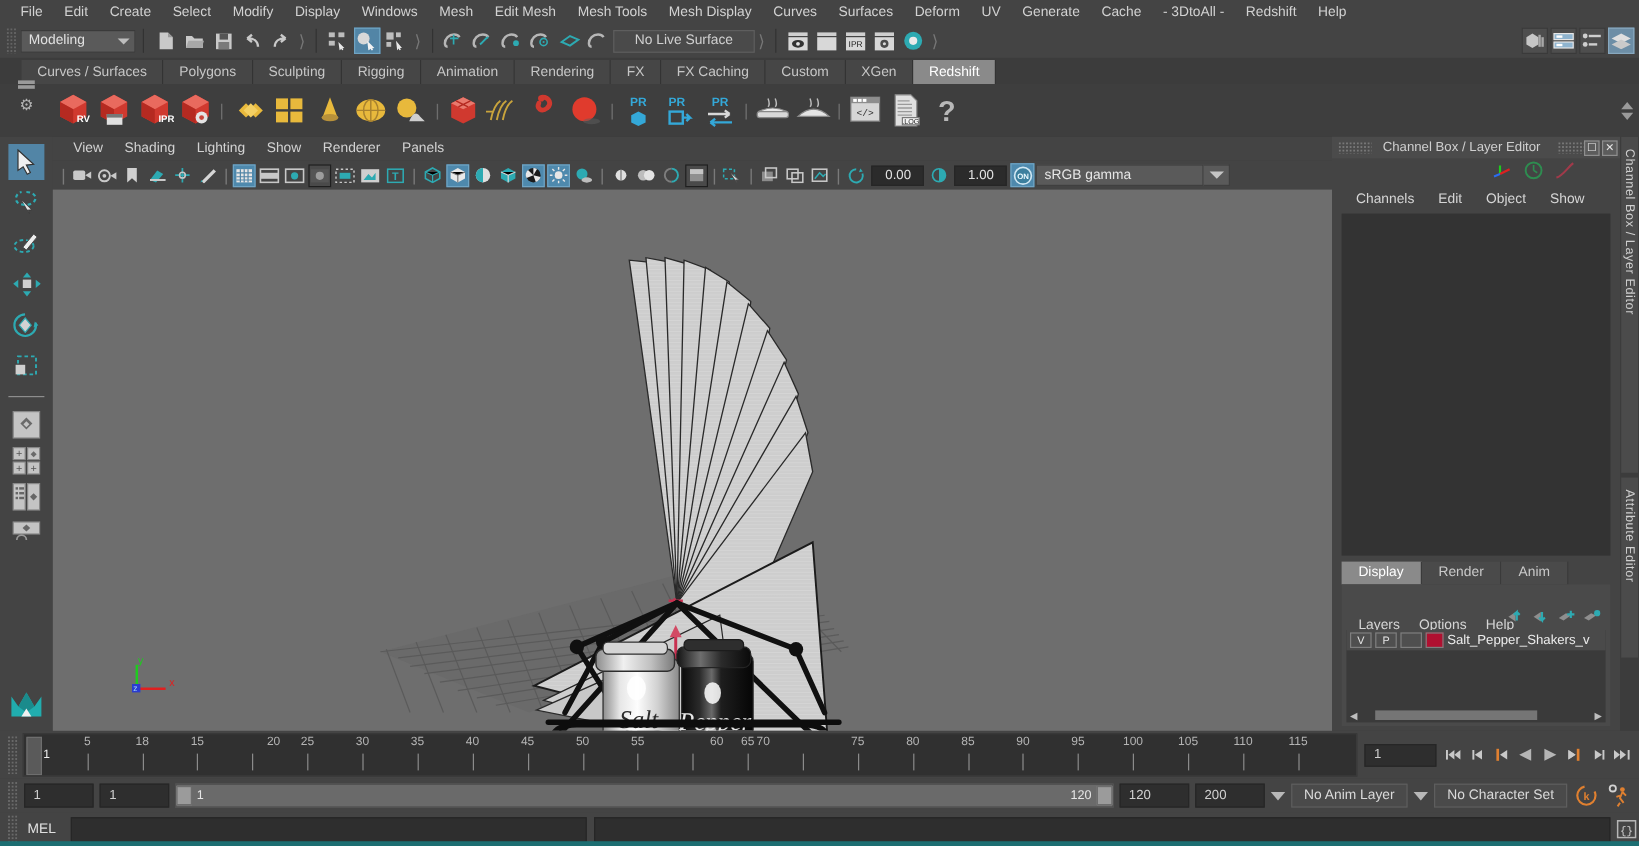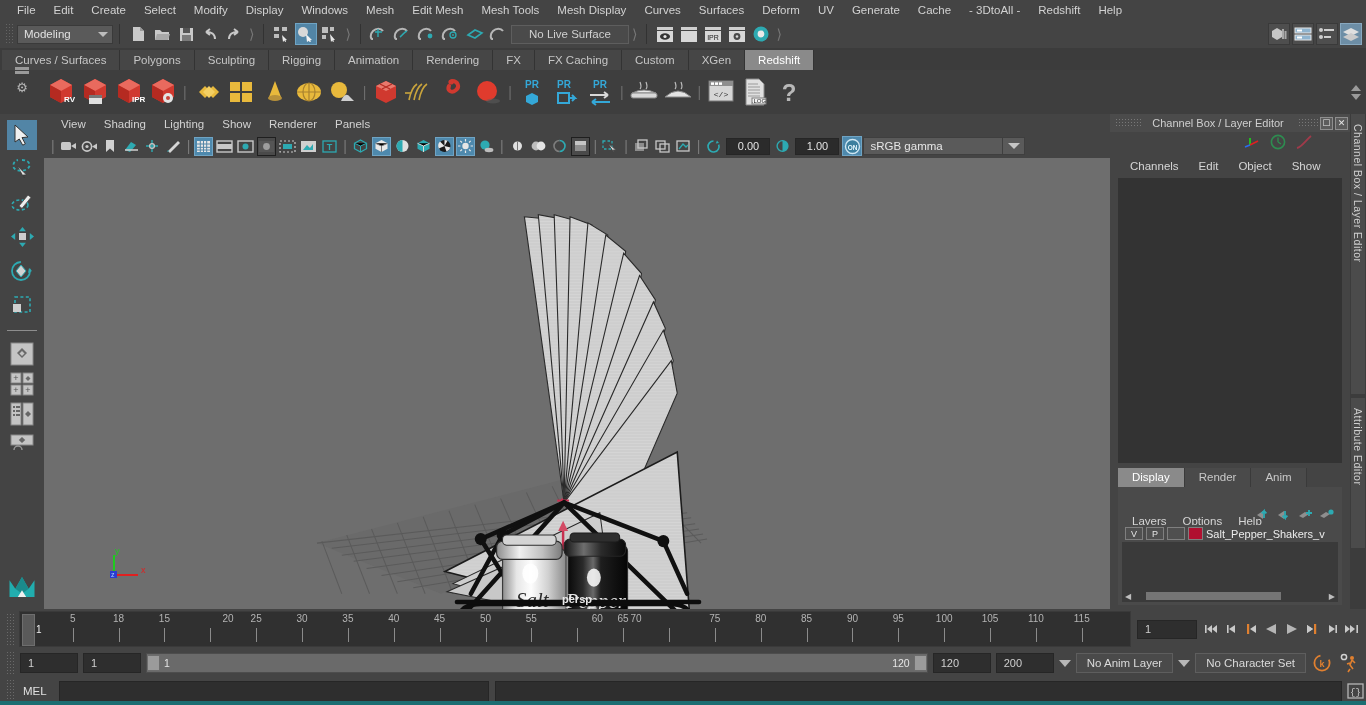--- a/index.html
+++ b/index.html
@@ -29,21 +29,21 @@
   .sepc { color:#777; margin:0 3px; font-size:14px; }
   .ibtn { width:22px; height:22px; display:inline-flex; align-items:center; justify-content:center; margin:0 1px; }
   .ibtn.on { background:#5285a6; border:1px solid #6fa4c4; }
   .livesurf { height:19px; min-width:118px; border:1px solid #5e5e5e; background:#4a4a4a; color:#d0d0d0;
       display:flex; align-items:center; justify-content:center; font-size:11.5px; padding:0 8px; }
   .rightbtns { position:absolute; right:4px; top:3px; display:flex; gap:2px; }
   .rb { width:22px; height:22px; display:flex; align-items:center; justify-content:center; background:#4e4e4e; border:1px solid #3a3a3a; }
   .rb.sel { background:#6d8ea6; border-color:#88a8bf;}
 
   
-  .shelftabs { height:22px; background:#3c3c3c; display:flex; align-items:flex-end; padding-left:2px; flex:0 0 22px; }
+  .shelftabs { height:22px; background:#3c3c3c; display:flex; align-items:flex-end; padding-left:18px; flex:0 0 22px; }
   .shelftabs .st { height:20px; line-height:20px; padding:0 13px; font-size:11.5px; color:#c6c6c6;
      background:#464646; border-right:1px solid #333; }
   .shelftabs .st.active { background:#8a8a8a; color:#fff; }
   .shelfbar { height:44px; background:#3e3e3e; display:flex; align-items:center; flex:0 0 44px; position:relative; padding-left:44px;}
   .shelf-left { position:absolute; left:0; top:-22px; width:44px; height:66px; display:flex; flex-direction:column; align-items:center; justify-content:center; gap:10px;}
   .shelf-dbl { width:14px; height:3px; background:#9a9a9a; box-shadow:0 4px 0 #9a9a9a;}
   .shelf-gear { color:#b4b4b4; font-size:13px; }
   .shelfbar .si { width:34px; height:38px; display:flex; align-items:center; justify-content:center; }
   .shelf-scroll { position:absolute; right:2px; top:0; height:44px; width:16px; display:flex; flex-direction:column; align-items:center; justify-content:center; gap:3px;}
   .tri-up { width:0;height:0;border-left:5px solid transparent;border-right:5px solid transparent;border-bottom:6px solid #9a9a9a;}
@@ -998,21 +998,20 @@
           <svg width="54" height="40" viewBox="0 0 54 40">
             <path d="M10 30 V10" stroke="#1ecb1e" stroke-width="2"></path>
             <text x="11" y="9" font-size="9" fill="#1ecb1e" font-family="Liberation Sans">y</text>
             <path d="M10 30 H34" stroke="#e02020" stroke-width="2"></path>
             <text x="37" y="28" font-size="9" fill="#e02020" font-family="Liberation Sans">x</text>
             <rect x="6" y="26" width="7" height="7" fill="#2a3cd0"></rect>
             <text x="7" y="32" font-size="7" fill="#9fd0ff" font-family="Liberation Sans">z</text>
           </svg>
         </div>
 
-        <div class="persp-label">persp</div>
       </div>
     </div>
 
     <div class="rdock">
       <div class="rdock-head">
         <div class="rdh-dots"></div>
         <div class="rdh-title">Channel Box / Layer Editor</div>
         <div class="rdh-dots" style="width:22px"></div>
         <div class="rdh-btn">☐</div>
         <div class="rdh-btn">✕</div>

